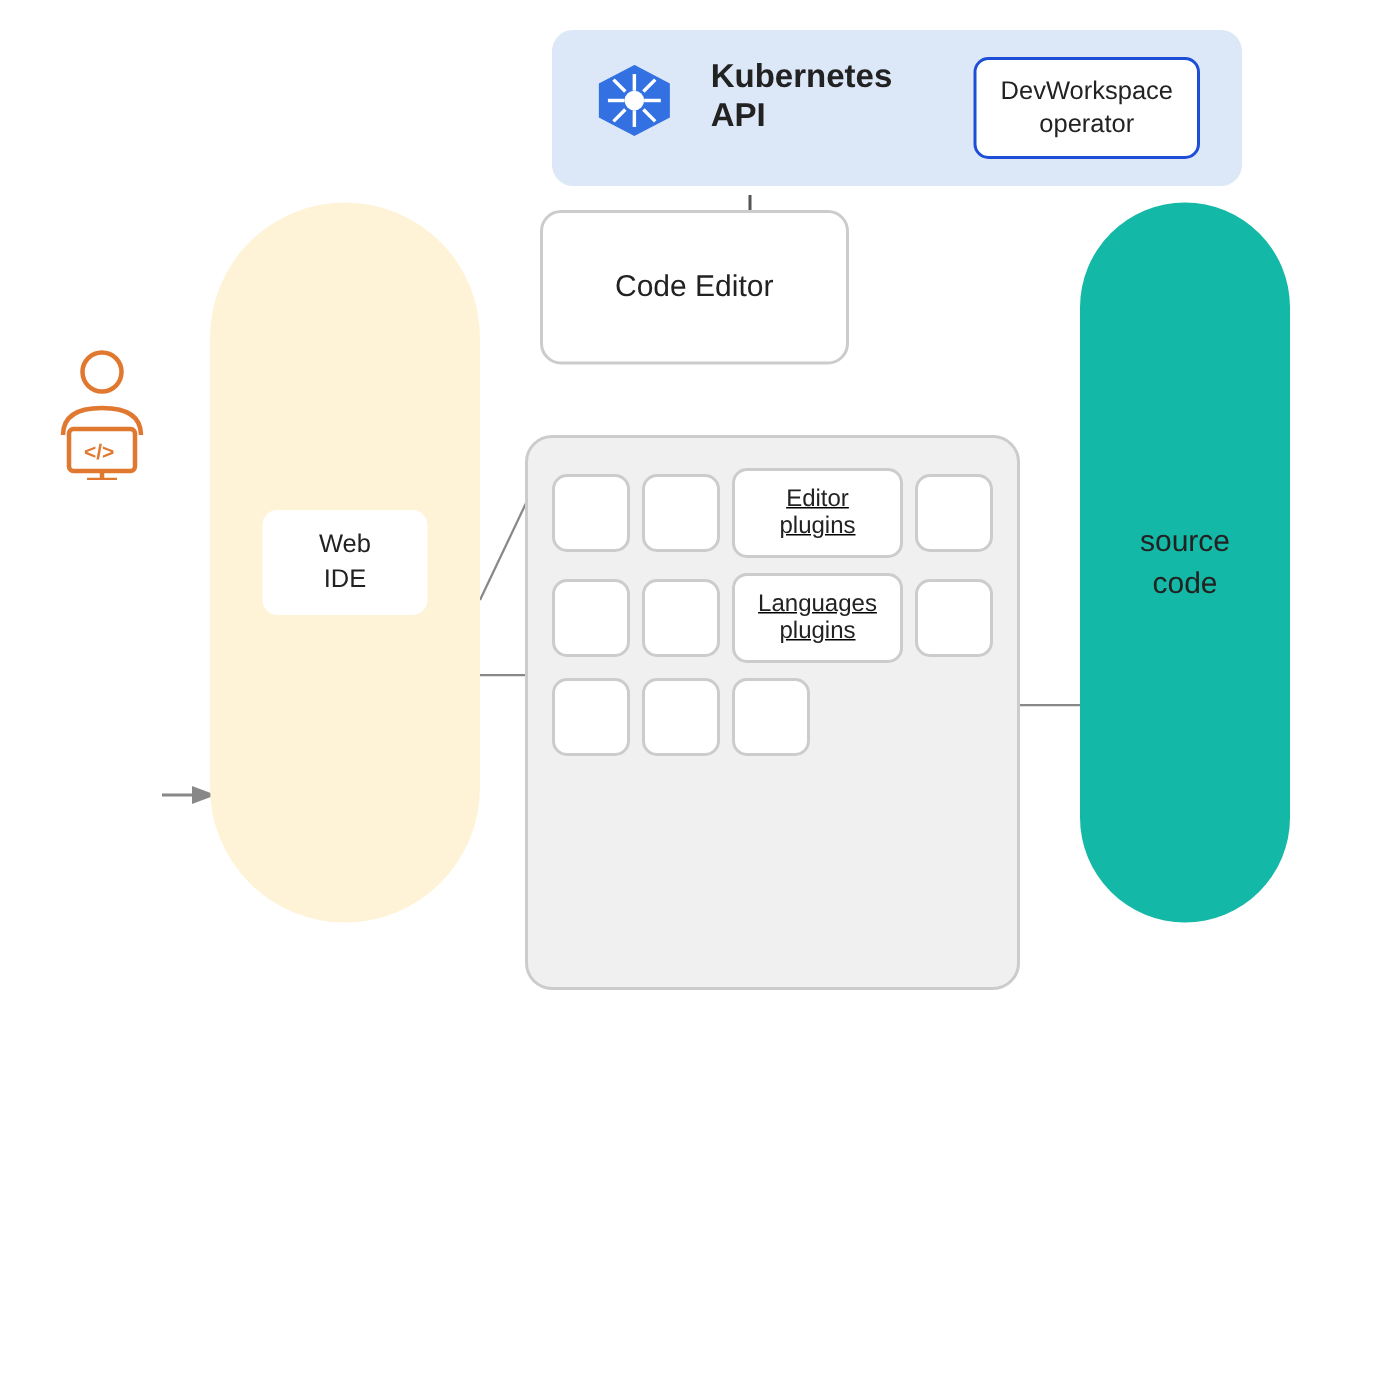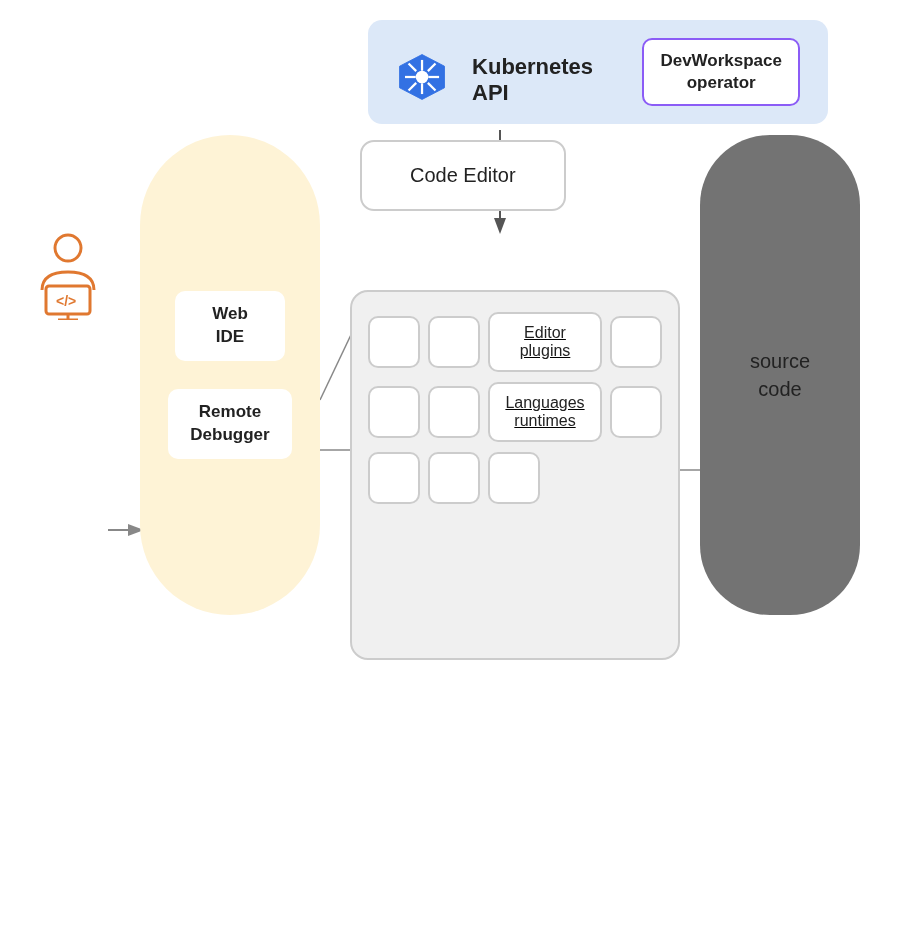--- a/index.html
+++ b/index.html
@@ -12,45 +12,45 @@
       overflow: hidden;
     }
 
     
     .top-section {
       position: absolute;
       top: 20px;
       left: 50%;
       transform: translateX(-20%);
       display: flex;
-      align-items: flex-end;
+      align-items: flex-start;
       background: #dce8f8;
       border-radius: 14px;
       padding: 18px 28px;
       gap: 24px;
     }
 
     .k8s-icon {
       width: 58px;
       height: 58px;
     }
 
     .k8s-label {
       font-size: 22px;
       font-weight: 600;
       color: #222;
     }
 
     .devworkspace-box {
       background: #ffffff;
-      border: 2px solid #8b5cf6;
+      border: 2px solid #1d4ed8;
       border-radius: 10px;
       padding: 10px 16px;
       font-size: 17px;
-      font-weight: 700;
+      font-weight: 400;
       color: #222;
       text-align: center;
       line-height: 1.3;
     }
 
     
     .user-icon-wrap {
       position: absolute;
       left: 28px;
       top: 230px;
@@ -70,36 +70,36 @@
       align-items: center;
       justify-content: center;
       gap: 28px;
     }
 
     .pill-item {
       background: #ffffff;
       border-radius: 10px;
       padding: 12px 22px;
       font-size: 17px;
-      font-weight: 700;
+      font-weight: 400;
       color: #222;
       text-align: center;
       line-height: 1.35;
       min-width: 110px;
     }
 
     
     .code-editor-box {
       position: absolute;
       left: 360px;
       top: 140px;
       background: #ffffff;
       border: 2px solid #ccc;
       border-radius: 14px;
-      padding: 22px 48px;
+      padding: 38px 48px;
       font-size: 20px;
       font-weight: 500;
       color: #222;
     }
 
     
     .plugins-container {
       position: absolute;
       left: 350px;
       top: 290px;
@@ -140,23 +140,23 @@
       font-weight: 500;
       color: #222;
       text-align: center;
     }
 
     
     .purple-pill {
       position: absolute;
       right: 60px;
       top: 135px;
-      width: 160px;
+      width: 140px;
       height: 480px;
-      background: #737373;
+      background: #14b8a6;
       border-radius: 70px;
       display: flex;
       align-items: center;
       justify-content: center;
       font-size: 20px;
       font-weight: 500;
       color: #222;
       text-align: center;
       line-height: 1.4;
     }
@@ -226,40 +226,39 @@
 
     <text x="28" y="76" font-size="14" fill="#e07830" font-weight="bold">&lt;/&gt;</text>
 
     <line x1="40" y1="84" x2="40" y2="90" stroke="#e07830" stroke-width="3"></line>
     <line x1="30" y1="90" x2="50" y2="90" stroke="#e07830" stroke-width="3"></line>
   </svg>
 </div>
 
 <div class="yellow-pill">
   <div class="pill-item">Web<br>IDE</div>
-  <div class="pill-item">Remote<br>Debugger</div>
 </div>
 
 <div class="code-editor-box">
   <span>Code Editor</span>
 </div>
 
 <div class="plugins-container">
 
   <div class="plugin-row">
     <div class="plugin-box-small"></div>
     <div class="plugin-box-small"></div>
     <div class="plugin-label-box">Editor plugins</div>
     <div class="plugin-box-small"></div>
   </div>
 
   <div class="plugin-row">
     <div class="plugin-box-small"></div>
     <div class="plugin-box-small"></div>
-    <div class="plugin-label-box">Languages runtimes</div>
+    <div class="plugin-label-box">Languages plugins</div>
     <div class="plugin-box-small"></div>
   </div>
 
   <div class="plugin-row">
     <div class="plugin-box-small"></div>
     <div class="plugin-box-small"></div>
     <div class="plugin-box-small"></div>
   </div>
 </div>
 

